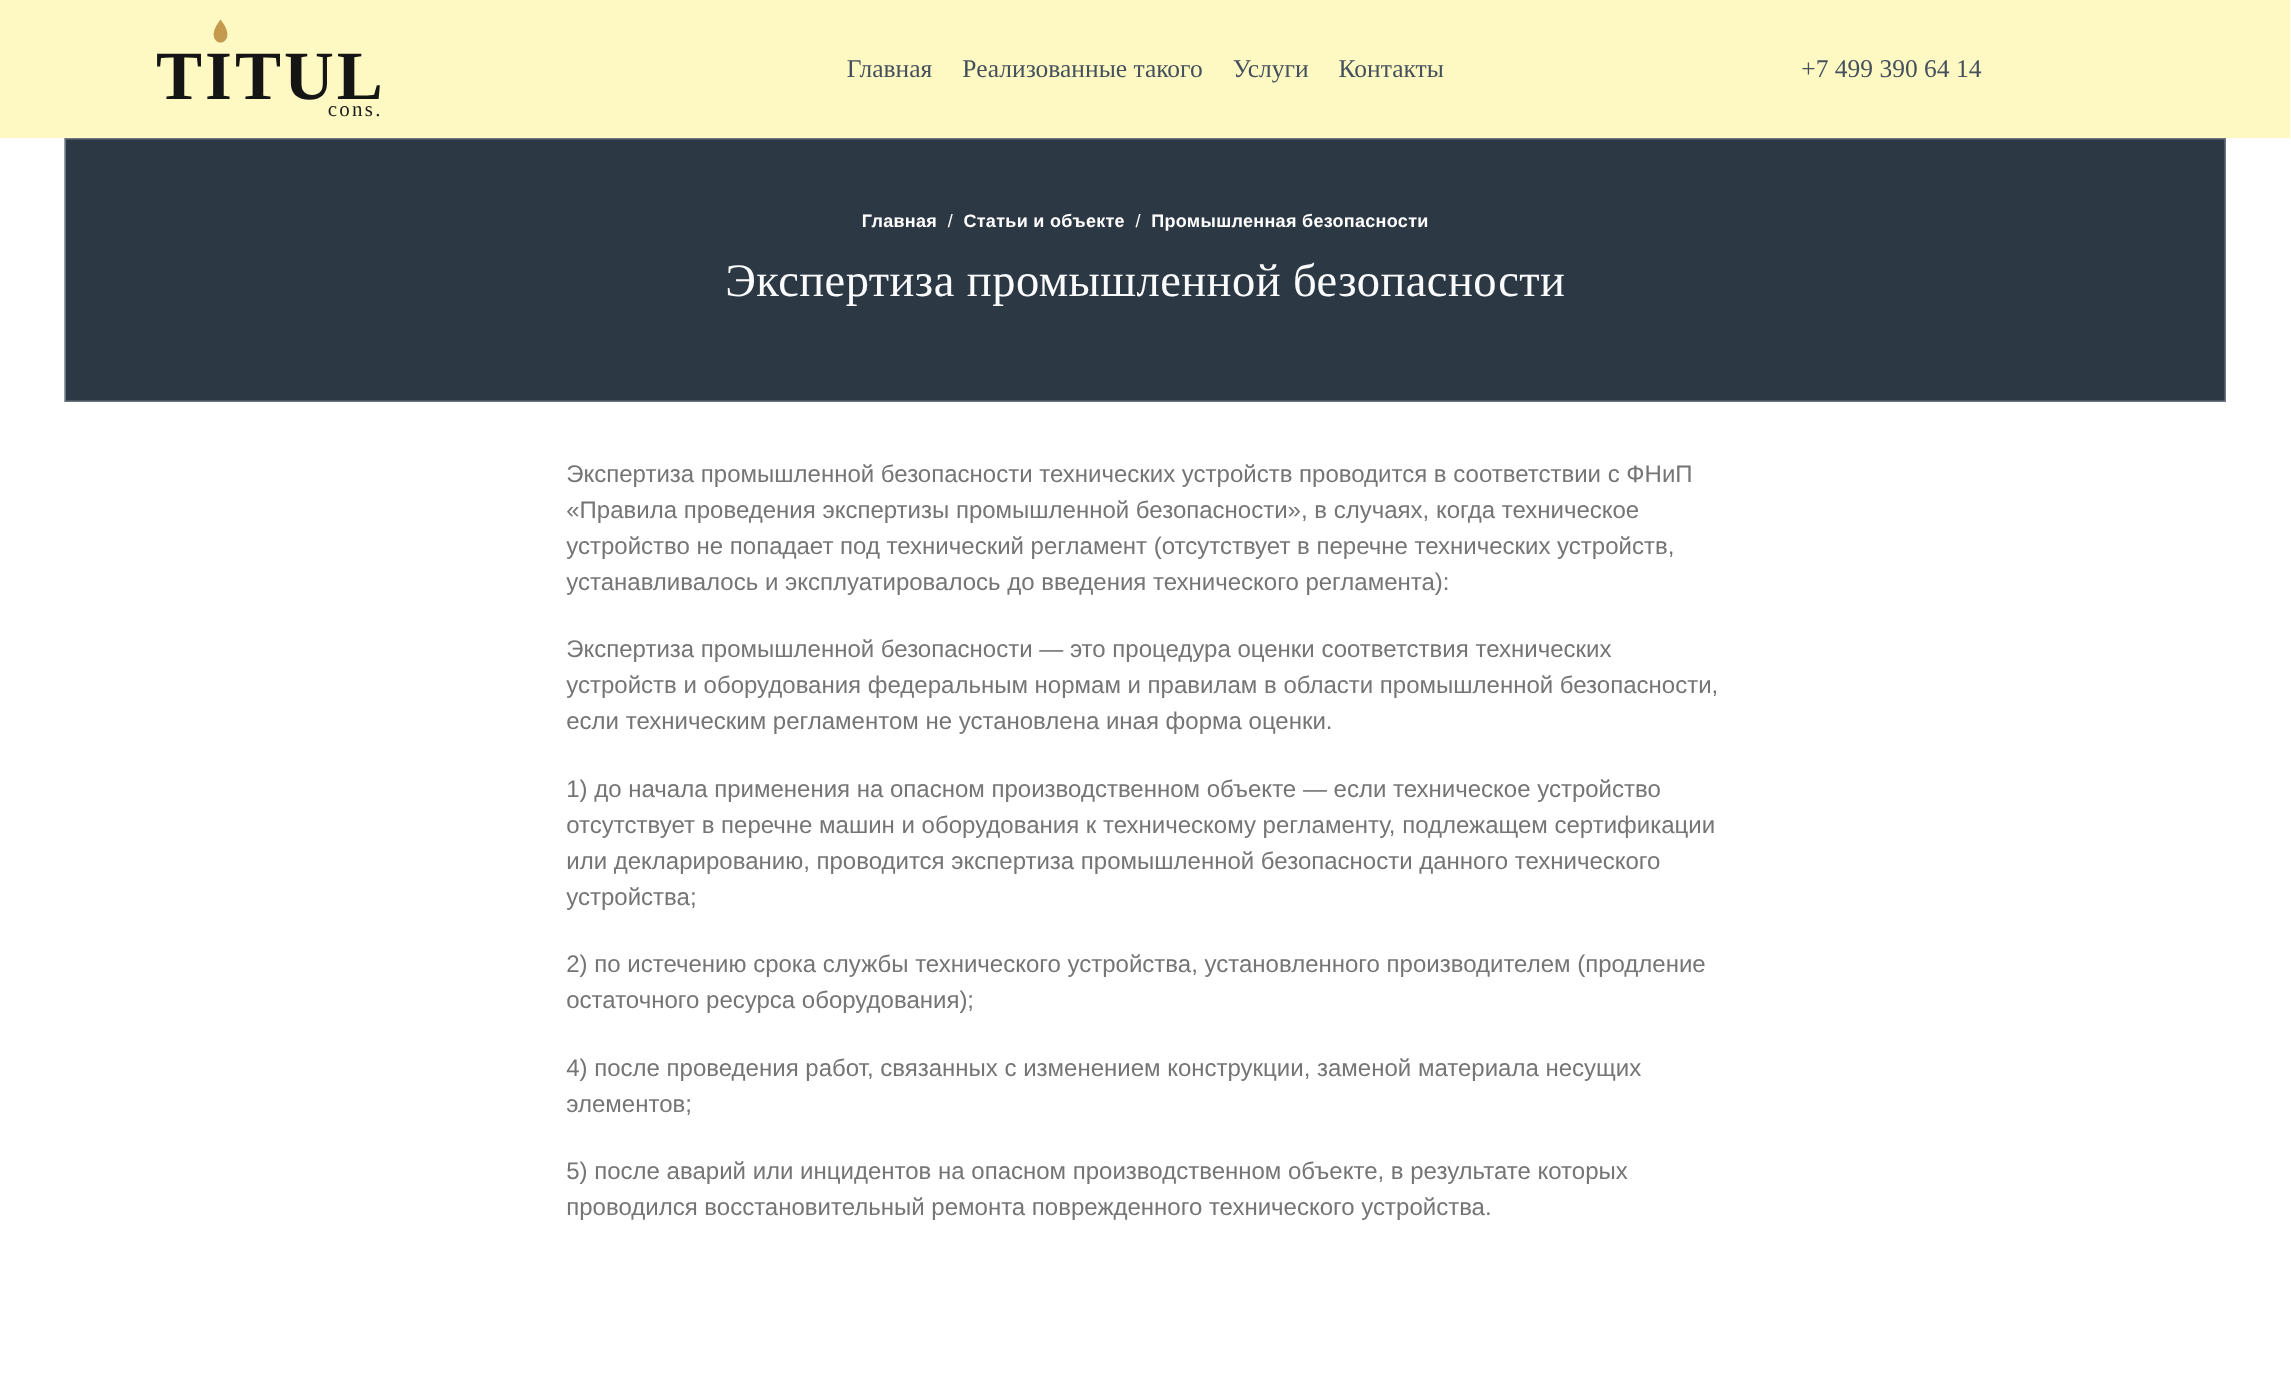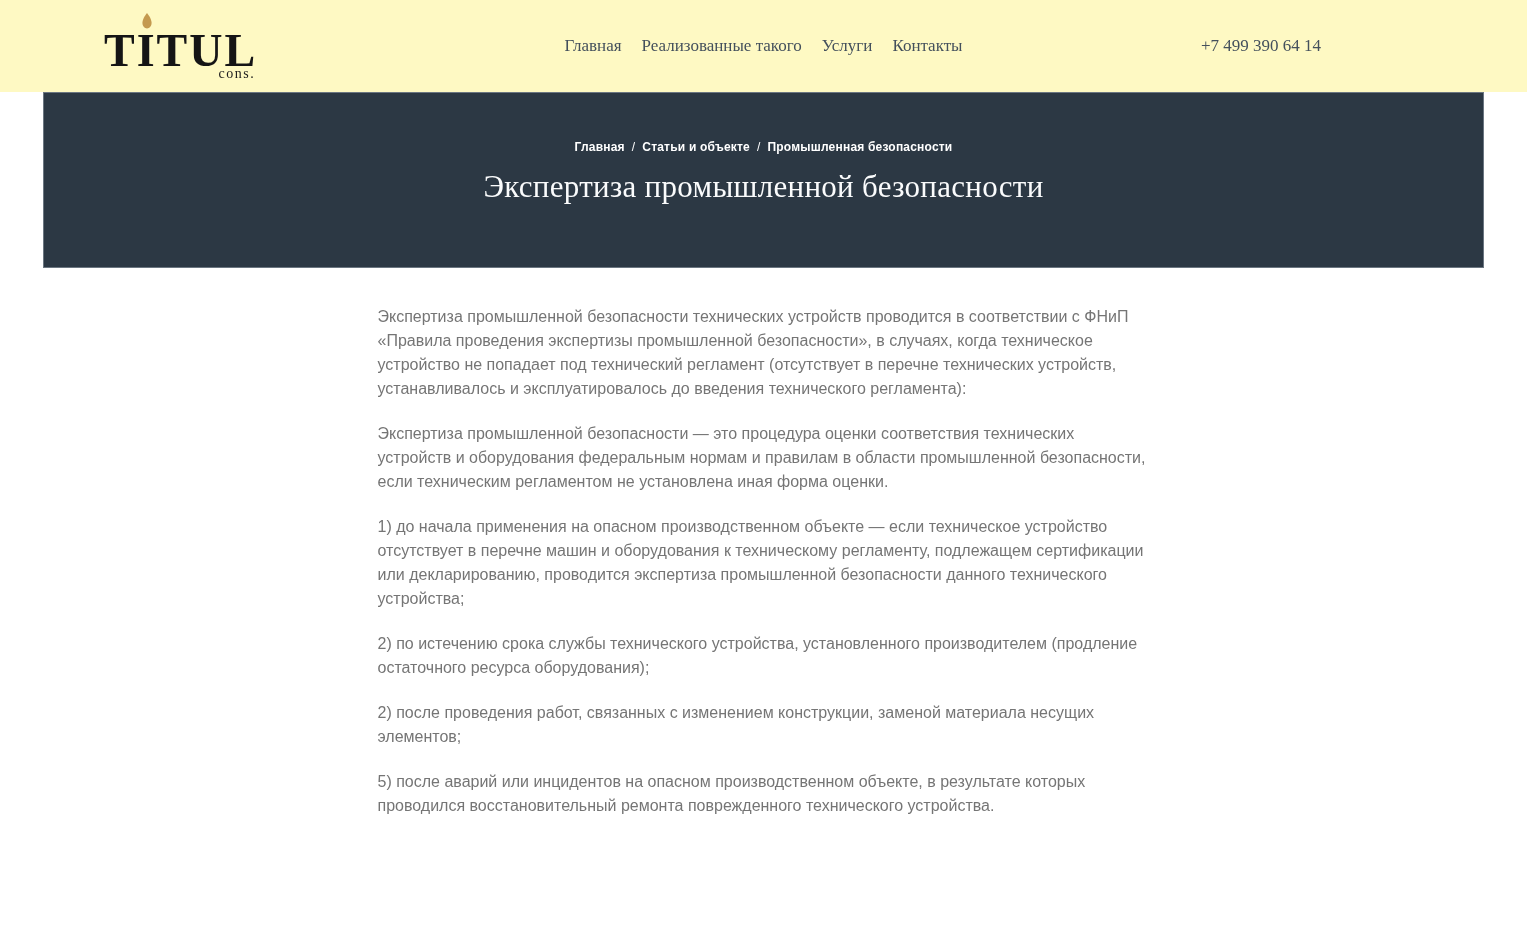--- a/index.html
+++ b/index.html
@@ -157,18 +157,18 @@
       <span>Промышленная безопасности</span>
     </div>
     <h1 class="hero-title">Экспертиза промышленной безопасности</h1>
   </section>
 
   <main class="article">
     <p>Экспертиза промышленной безопасности технических устройств проводится в соответствии с ФНиП «Правила проведения экспертизы промышленной безопасности», в случаях, когда техническое устройство не попадает под технический регламент (отсутствует в перечне технических устройств, устанавливалось и эксплуатировалось до введения технического регламента):</p>
     <p>Экспертиза промышленной безопасности — это процедура оценки соответствия технических устройств и оборудования федеральным нормам и правилам в области промышленной безопасности, если техническим регламентом не установлена иная форма оценки.</p>
     <p>1) до начала применения на опасном производственном объекте — если техническое устройство отсутствует в перечне машин и оборудования к техническому регламенту, подлежащем сертификации или декларированию, проводится экспертиза промышленной безопасности данного технического устройства;</p>
     <p>2) по истечению срока службы технического устройства, установленного производителем (продление остаточного ресурса оборудования);</p>
-    <p>2) после проведения работ, связанных с изменением конструкции, заменой материала несущих элементов;</p>
+    <p>4) после проведения работ, связанных с изменением конструкции, заменой материала несущих элементов;</p>
     <p>5) после аварий или инцидентов на опасном производственном объекте, в результате которых проводился восстановительный ремонта поврежденного технического устройства.</p>
 
   </main>
 
 </div>
 
 </body></html>

